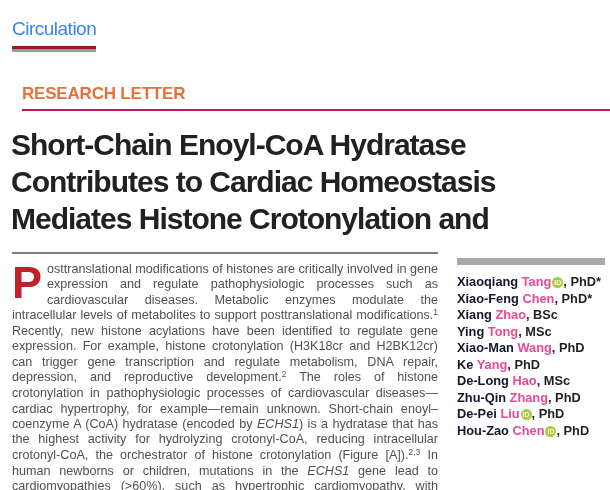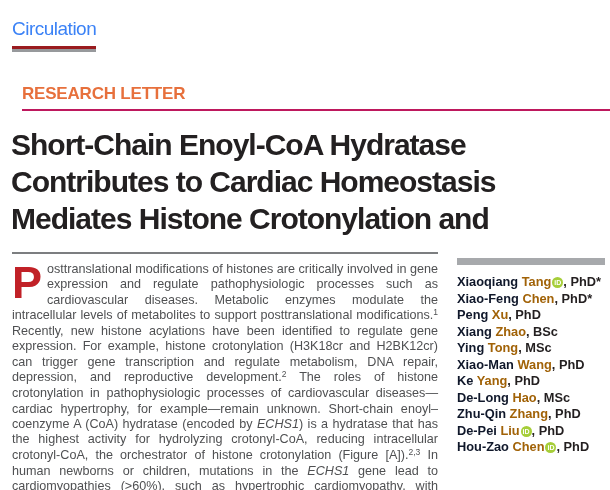--- a/index.html
+++ b/index.html
@@ -28,21 +28,21 @@
   .dropcap { float:left; color:#c12127; font-weight:bold; font-size:45px;
     line-height:37px; padding:2px 5px 0 0; }
   .paragraph .sup { font-size:8.5px; position:relative; top:-4px; }
   .paragraph .i { font-style:italic; }
   
   .authorcol { position:absolute; left:457px; top:258px; width:148px; }
   .graybar { height:7px; background:#a7a9ac; margin-bottom:9px; }
   .authors { list-style:none; font-weight:bold; font-size:12.8px;
     line-height:16.5px; color:#231f20; white-space:nowrap; }
   .authors .given { color:#0f172a; }
-  .authors .surname { color:#a16207; }
+  .authors .surname { color:#ec4899; }
   .orcid {
     display:inline-block; width:11px; height:11px; border-radius:50%;
     background:#a6ce39; color:#ffffff; font-size:7px; font-weight:bold;
     line-height:11px; text-align:center; vertical-align:1px; margin:0 0 0 1px;
     cursor:pointer;
   }
 </style>
 </head>
 <body>
 
@@ -67,21 +67,20 @@
   <div class="bodycol">
     <div class="toprule"></div>
     <p class="paragraph"><span class="dropcap">P</span><span><span>osttranslational modifications of histones are critically involved in gene expression and regulate pathophysiologic processes such as cardiovascular diseases. Metabolic enzymes modulate the intracellular levels of metabolites to support posttranslational modifications.</span><span class="sup">1</span><span> Recently, new histone acylations have been identified to regulate gene expression. For example, histone crotonylation (H3K18cr and H2BK12cr) can trigger gene transcription and regulate metabolism, DNA repair, depression, and reproductive development.</span><span class="sup">2</span><span> The roles of histone crotonylation in pathophysiologic processes of cardiovascular diseases—cardiac hypertrophy, for example—remain unknown. Short-chain enoyl–coenzyme A (CoA) hydratase (encoded by </span><span class="i">ECHS1</span><span>) is a hydratase that has the highest activity for hydrolyzing crotonyl-CoA, reducing intracellular crotonyl-CoA, the orchestrator of histone crotonylation (Figure [A]).</span><span class="sup">2,3</span><span> In human newborns or children, mutations in the </span><span class="i">ECHS1</span><span> gene lead to cardiomyopathies (&gt;60%), such as hypertrophic cardiomyopathy, with unknown mechanisms.</span></span></p>
   </div>
 
   <div class="authorcol">
     <div class="graybar"></div>
     <ul class="authors">
         <li><span class="given">Xiaoqiang </span><span class="surname">Tang</span><span class="orcid">iD</span><span class="degree">, PhD*</span></li>
         <li><span class="given">Xiao-Feng </span><span class="surname">Chen</span><span class="degree">, PhD*</span></li>
-        <li><span class="given">Peng </span><span class="surname">Xu</span><span class="degree">, PhD</span></li>
         <li><span class="given">Xiang </span><span class="surname">Zhao</span><span class="degree">, BSc</span></li>
         <li><span class="given">Ying </span><span class="surname">Tong</span><span class="degree">, MSc</span></li>
         <li><span class="given">Xiao-Man </span><span class="surname">Wang</span><span class="degree">, PhD</span></li>
         <li><span class="given">Ke </span><span class="surname">Yang</span><span class="degree">, PhD</span></li>
         <li><span class="given">De-Long </span><span class="surname">Hao</span><span class="degree">, MSc</span></li>
         <li><span class="given">Zhu-Qin </span><span class="surname">Zhang</span><span class="degree">, PhD</span></li>
         <li><span class="given">De-Pei </span><span class="surname">Liu</span><span class="orcid">iD</span><span class="degree">, PhD</span></li>
         <li><span class="given">Hou-Zao </span><span class="surname">Chen</span><span class="orcid">iD</span><span class="degree">, PhD</span></li>
       </ul>
   </div>

